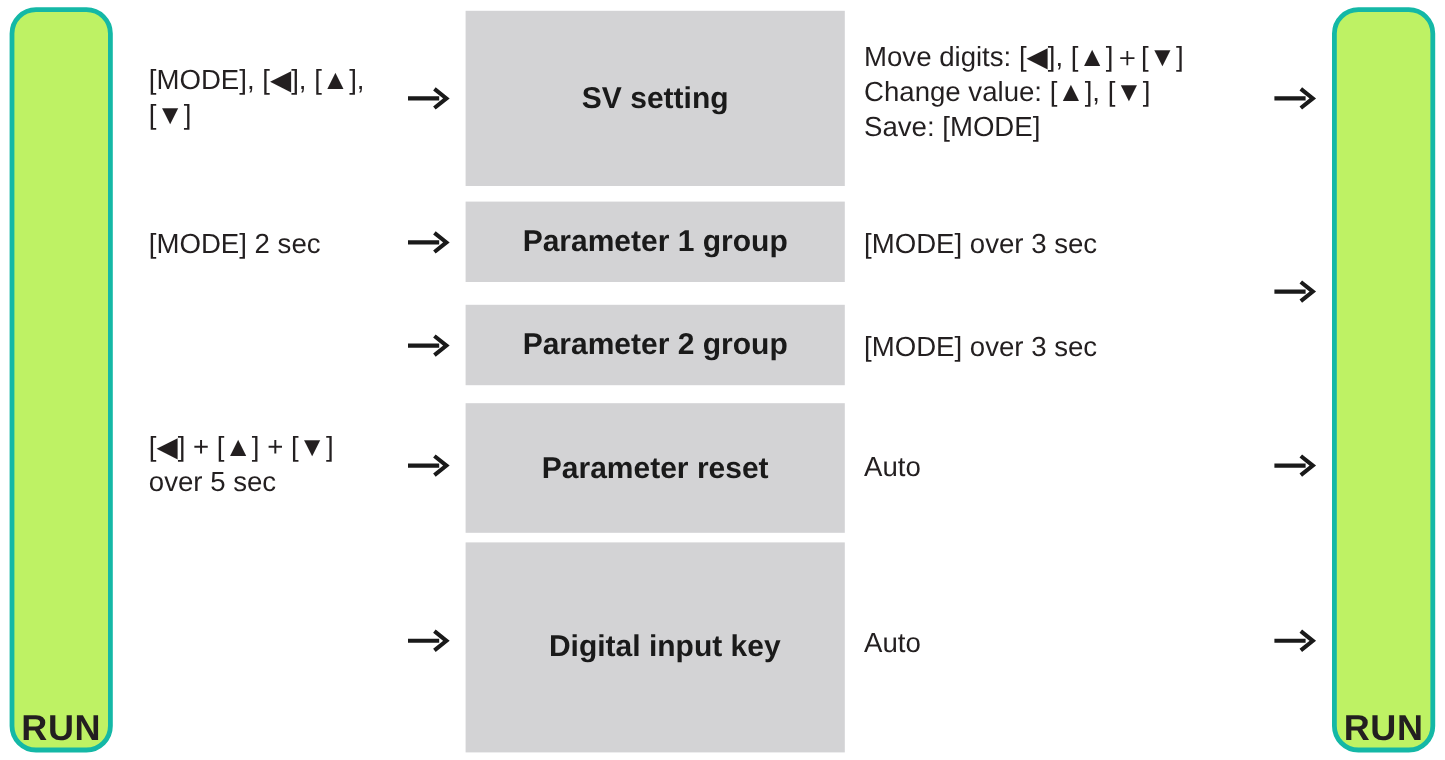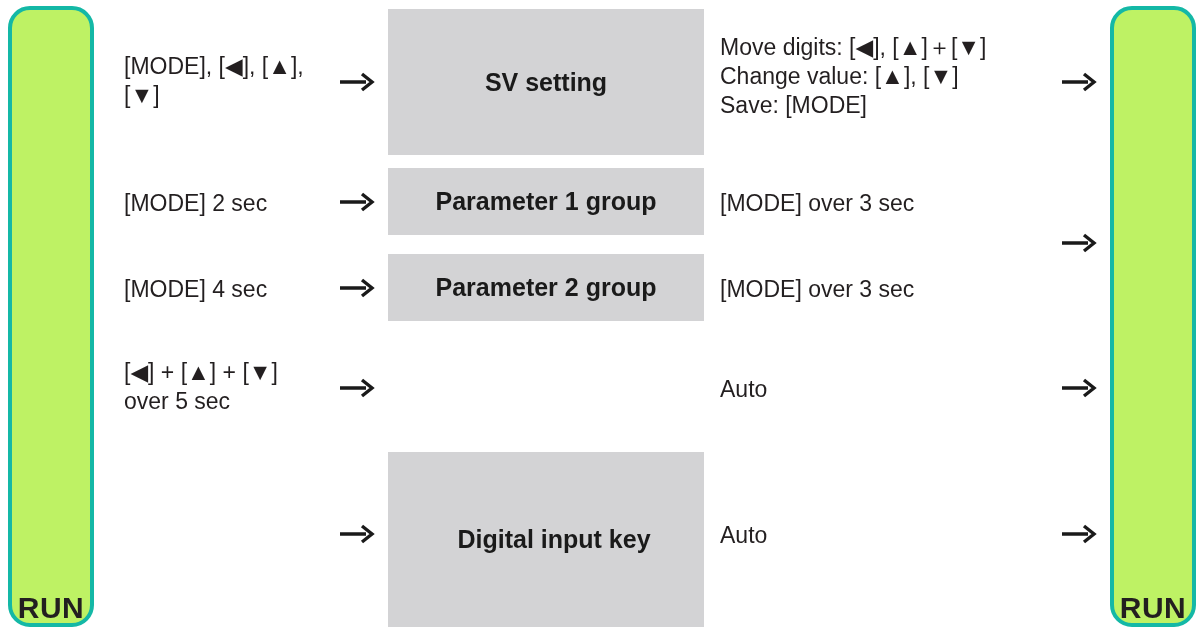--- a/index.html
+++ b/index.html
@@ -113,21 +113,20 @@
     <span class="run-label">RUN</span>
   </div>
 
   <div class="run-pill" id="run-right">
     <span class="run-label">RUN</span>
   </div>
 
   <div class="txt txt-left" id="lt-0">[MODE], [◀], [▲],
 [▼]</div>
   <div class="txt txt-left" id="lt-1">[MODE] 2 sec</div>
-  <div class="txt txt-left" id="lt-2">[MODE] 4 sec</div>
   <div class="txt txt-left" id="lt-3">[◀] + [▲] + [▼]
 over 5 sec</div>
 
   <div class="arrow" id="ar-l-0">
     <svg viewBox="0 0 38 26">
         <path d="M2 13 H28 M24 5 L34 13 L24 21" fill="none" stroke="#1a1a1a" stroke-width="3.4" stroke-linecap="butt" stroke-linejoin="miter"></path>
       </svg>
   </div>
   <div class="arrow" id="ar-l-1">
     <svg viewBox="0 0 38 26">
@@ -152,20 +151,23 @@
 
   <div class="gray-box" id="box-0">
     <span class="box-label">SV setting</span>
   </div>
   <div class="gray-box" id="box-1">
     <span class="box-label">Parameter 1 group</span>
   </div>
   <div class="gray-box" id="box-2">
     <span class="box-label">Parameter 2 group</span>
   </div>
+  <div class="gray-box" id="box-3">
+    <span class="box-label">Parameter reset</span>
+  </div>
   <div class="gray-box" id="box-4">
     <span class="box-label">Digital input key</span>
   </div>
 
   <div class="txt txt-right" id="rt-0">Move digits: [◀], [▲]＋[▼]
 Change value: [▲], [▼]
 Save: [MODE]</div>
   <div class="txt txt-right" id="rt-1">[MODE] over 3 sec</div>
   <div class="txt txt-right" id="rt-2">[MODE] over 3 sec</div>
   <div class="txt txt-right" id="rt-3">Auto</div>

